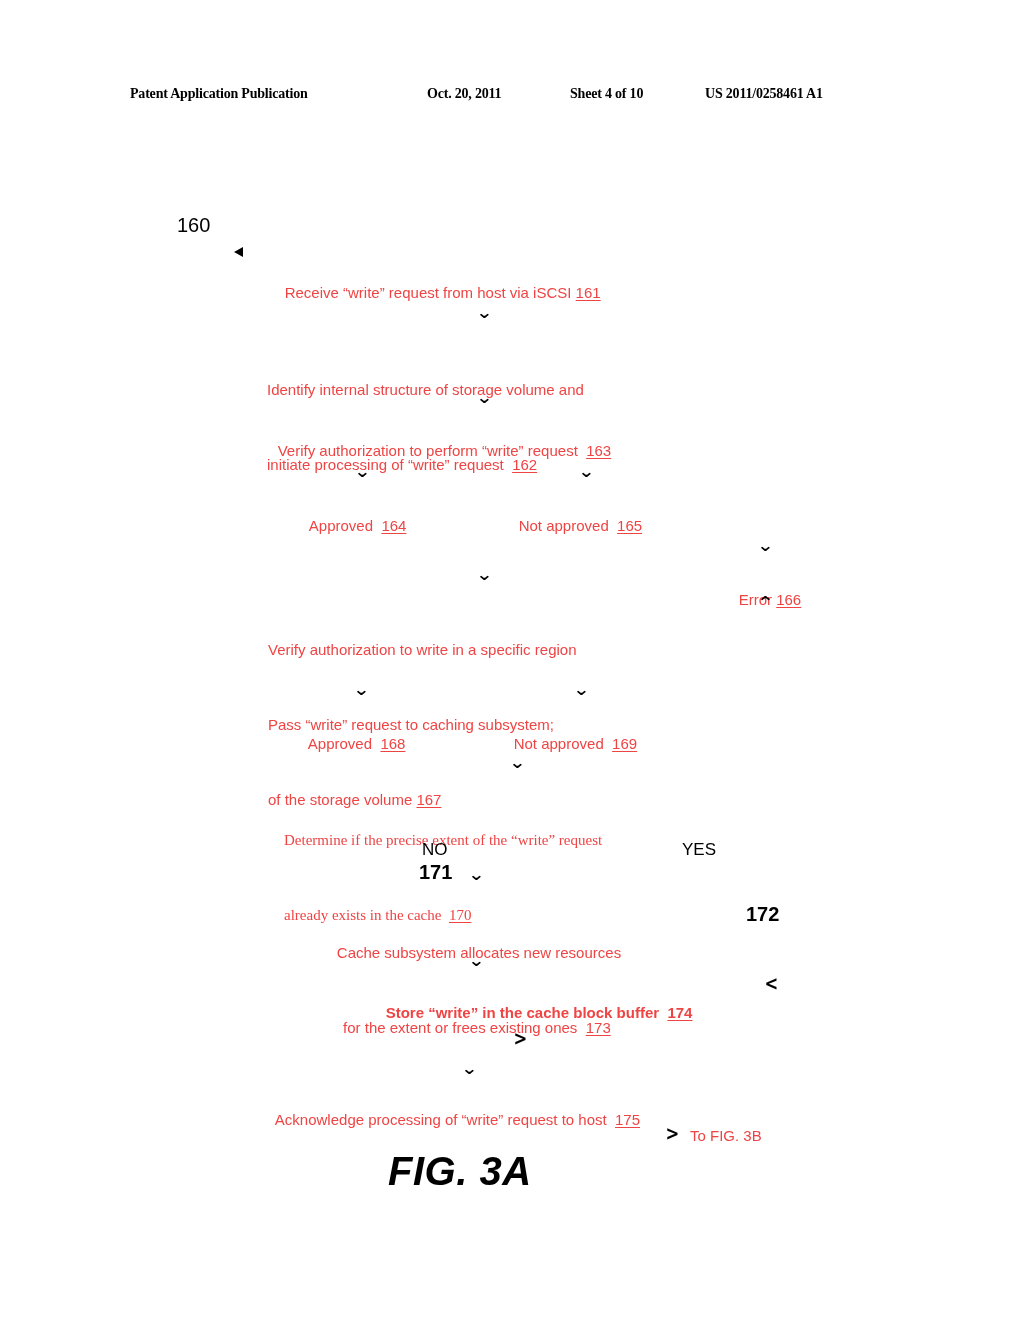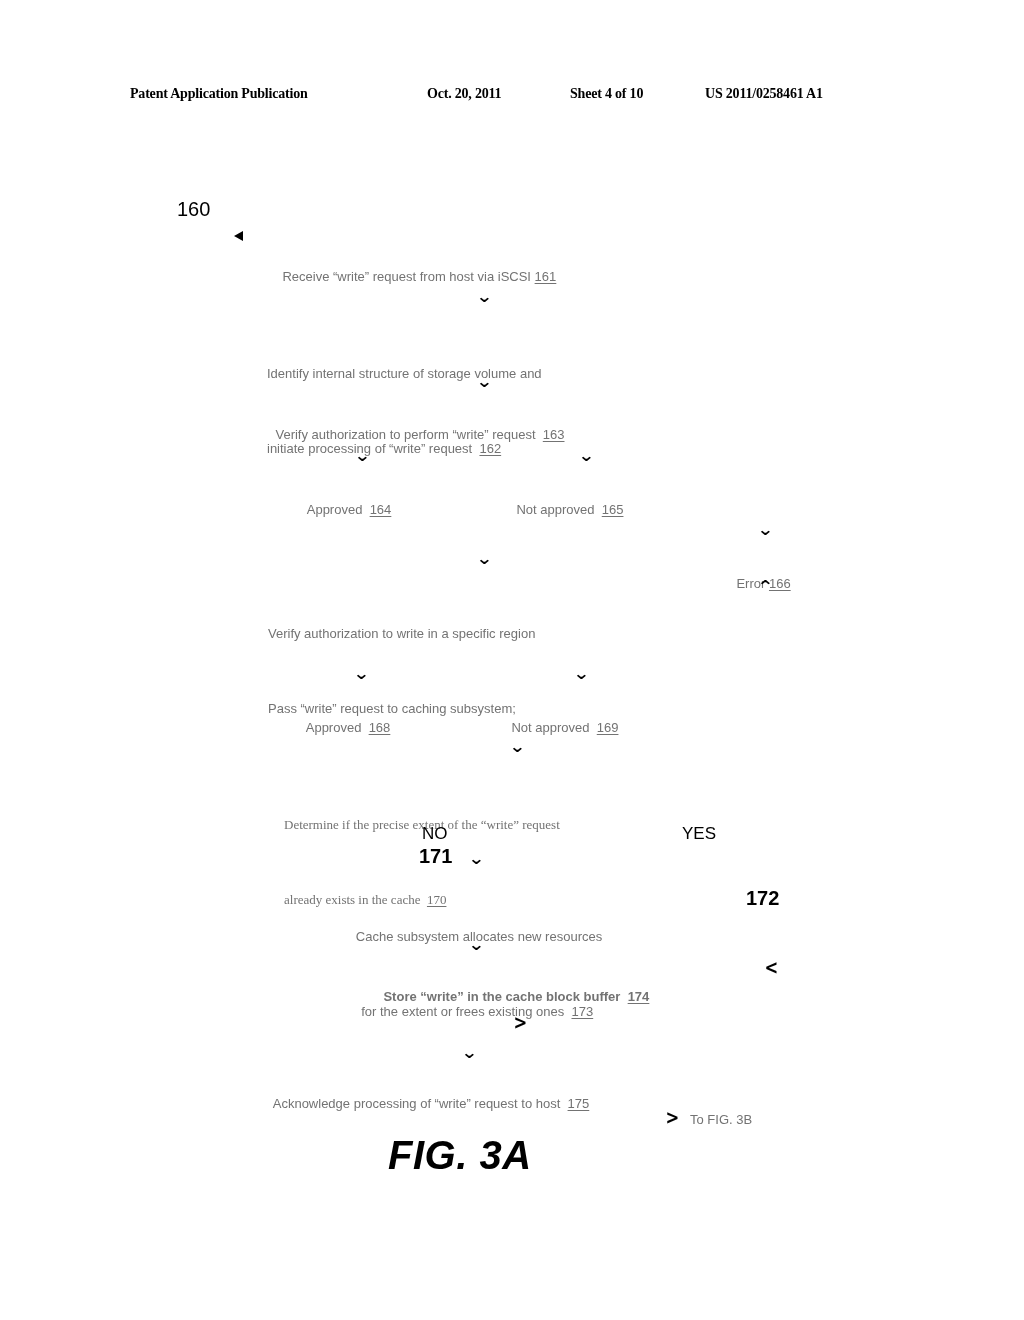--- a/index.html
+++ b/index.html
@@ -30,32 +30,32 @@
     white-space: nowrap;
   }
   #page-header .hdr-pub   { position: absolute; left: 0px;   top: 0; }
   #page-header .hdr-date  { position: absolute; left: 297px; top: 0; }
   #page-header .hdr-sheet { position: absolute; left: 440px; top: 0; }
   #page-header .hdr-num   { position: absolute; left: 575px; top: 0; }
 
   
   #flowchart {
     position: absolute;
-    top: 0;
+    top: 16px;
     left: 0;
     width: 1024px;
     height: 1005px;
   }
 
   .node {
     position: absolute;
-    font-size: 13px;
+    font-size: 15px;
     line-height: 25px;
     white-space: pre;
-    color: #737373;
+    color: #ef4444;
   }
   .node.center { text-align: center; }
 
   .ref {
     text-decoration: underline;
     text-underline-offset: 2px;
   }
 
   
   .arrow {
@@ -167,20 +167,21 @@
     <span>Error</span><span> </span><span class="ref">166</span>
   </div>
 
   <div class="arrow up" style="left:757px; top:576px;">⌃</div>
 
   <div class="arrow down" style="left:476px; top:548px;">⌄</div>
 
   <div class="node" style="left:268px; top:571px;">
     <div>Verify authorization to write in a specific region</div>
     <div>Pass “write” request to caching subsystem;</div>
+    <div><span>of the storage volume</span><span> </span><span class="ref">167</span></div>
   </div>
 
   <div class="arrow down" style="left:353px; top:663px;">⌄</div>
   <div class="arrow down" style="left:573px; top:663px;">⌄</div>
 
   <div class="node" style="left:292px; top:690px;">
     <span>Approved</span><span>  </span><span class="ref">168</span>
   </div>
 
   <div class="node" style="left:497px; top:690px;">

